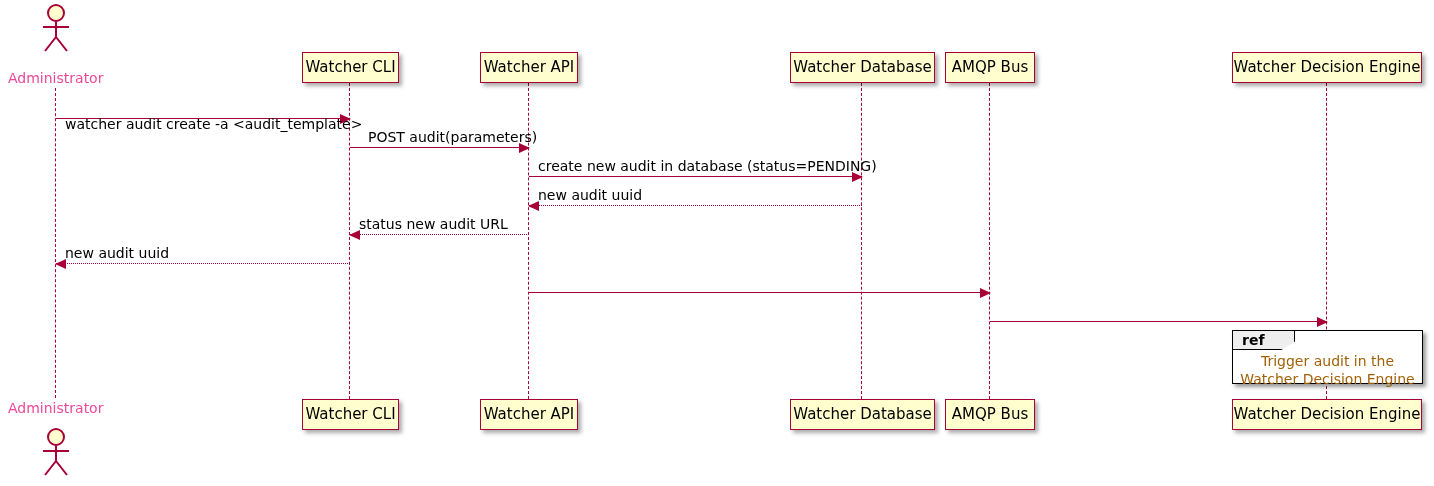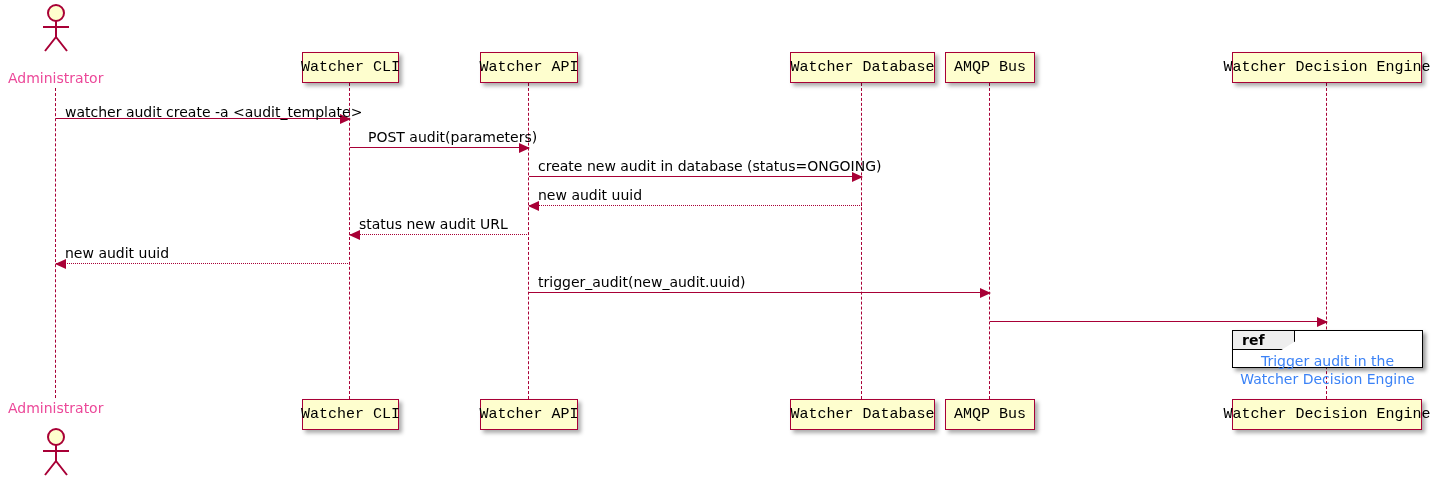--- a/index.html
+++ b/index.html
@@ -16,21 +16,21 @@
     z-index:1;
   }
 
   
   .participant{
     position:absolute;box-sizing:border-box;
     background:#FEFECE;border:1.5px solid #A80036;
     color:#000000;font-size:15px;line-height:1;
     display:flex;align-items:center;justify-content:center;
     box-shadow:3px 3px 4px rgba(0,0,0,0.33);
-    z-index:4;white-space:nowrap;font-family:Liberation Mono, monospace;
+    z-index:4;white-space:nowrap;
   }
 
   
   .actor{position:absolute;z-index:4;}
   .actor svg{display:block;}
   .actor-label{
     position:absolute;font-size:14px;color:#ec4899;white-space:nowrap;z-index:4;
   }
 
   
@@ -65,21 +65,21 @@
     position:absolute;left:0;top:0;
     box-sizing:border-box;
     background:#EEEEEE;
     border-right:1.5px solid #000;border-bottom:1.5px solid #000;
     font-weight:bold;font-size:14px;color:#000;
     display:flex;align-items:center;padding-left:9px;
     clip-path:polygon(0 0,100% 0,100% 55%,78% 100%,0 100%);
   }
   .ref-body{
     position:absolute;left:0;width:100%;
-    text-align:center;font-size:14px;color:#3b82f6;line-height:1.25;
+    text-align:center;font-size:14px;color:#a16207;line-height:1.25;
   }
 </style>
 </head>
 <body>
 
 <div id="stage">
     <div class="lifeline" style="left: 55.25px; top: 88px; height: 310px;"></div>
     <div class="lifeline" style="left: 349.25px; top: 83px; height: 316px;"></div>
     <div class="lifeline" style="left: 528.25px; top: 83px; height: 316px;"></div>
     <div class="lifeline" style="left: 861.25px; top: 83px; height: 316px;"></div>
@@ -105,48 +105,47 @@
     <div class="participant" style="left: 480px; top: 399px; width: 98px; height: 31px;">Watcher API</div>
     <div class="participant" style="left: 790px; top: 52px; width: 145px; height: 31px;">Watcher Database</div>
     <div class="participant" style="left: 790px; top: 399px; width: 145px; height: 31px;">Watcher Database</div>
     <div class="participant" style="left: 945px; top: 52px; width: 90px; height: 31px;">AMQP Bus</div>
     <div class="participant" style="left: 945px; top: 399px; width: 90px; height: 31px;">AMQP Bus</div>
     <div class="participant" style="left: 1232px; top: 52px; width: 190px; height: 31px;">Watcher Decision Engine</div>
     <div class="participant" style="left: 1232px; top: 399px; width: 190px; height: 31px;">Watcher Decision Engine</div>
     <div class="msg solid" style="left: 56px; top: 118px; width: 294px;">
       <div class="arrowhead right"></div>
     </div>
-    <div class="msg-label" style="left: 65px; top: 104px;">watcher audit create -a &lt;audit_template&gt;</div>
+    <div class="msg-label" style="left: 65px; top: 116px;">watcher audit create -a &lt;audit_template&gt;</div>
     <div class="msg solid" style="left: 350px; top: 147px; width: 179px;">
       <div class="arrowhead right"></div>
     </div>
     <div class="msg-label" style="left: 359px; top: 129px; margin-left: 9px;">POST audit(parameters)</div>
     <div class="msg solid" style="left: 529px; top: 176px; width: 333px;">
       <div class="arrowhead right"></div>
     </div>
-    <div class="msg-label" style="left: 538px; top: 158px;">create new audit in database (status=ONGOING)</div>
+    <div class="msg-label" style="left: 538px; top: 158px;">create new audit in database (status=PENDING)</div>
     <div class="msg dotted" style="left: 529px; top: 205px; width: 333px;">
       <div class="arrowhead left"></div>
     </div>
     <div class="msg-label" style="left: 538px; top: 187px;">new audit uuid</div>
     <div class="msg dotted" style="left: 350px; top: 234px; width: 179px;">
       <div class="arrowhead left"></div>
     </div>
     <div class="msg-label" style="left: 359px; top: 216px;">status new audit URL</div>
     <div class="msg dotted" style="left: 56px; top: 263px; width: 294px;">
       <div class="arrowhead left"></div>
     </div>
     <div class="msg-label" style="left: 65px; top: 245px;">new audit uuid</div>
     <div class="msg solid" style="left: 529px; top: 292px; width: 461px;">
       <div class="arrowhead right"></div>
     </div>
-    <div class="msg-label" style="left: 538px; top: 274px;">trigger_audit(new_audit.uuid)</div>
     <div class="msg solid" style="left: 990px; top: 321px; width: 337px;">
       <div class="arrowhead right"></div>
     </div>
-    <div class="ref-box" style="left: 1232px; top: 330px; width: 191px; height: 38px;">
+    <div class="ref-box" style="left: 1232px; top: 330px; width: 191px; height: 54px;">
       <div class="ref-tab" style="width: 62px; height: 19px;">ref</div>
       <div class="ref-body" style="top: 22px;">
         <div>Trigger audit in the</div>
         <div>Watcher Decision Engine</div>
       </div>
     </div>
   </div>
 
 </body></html>

